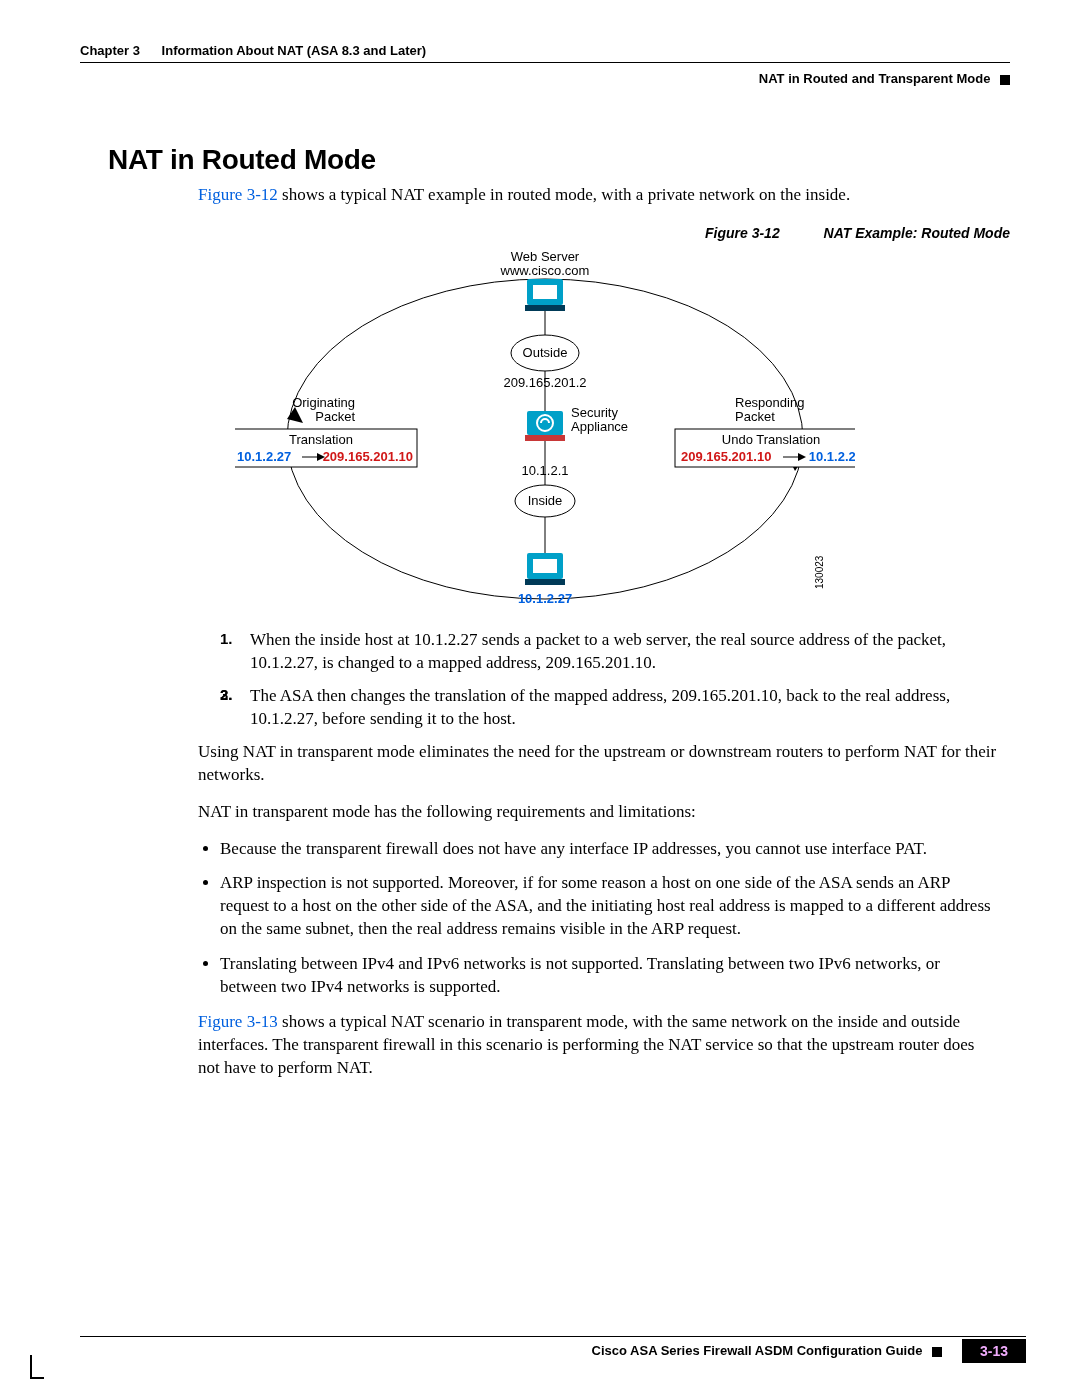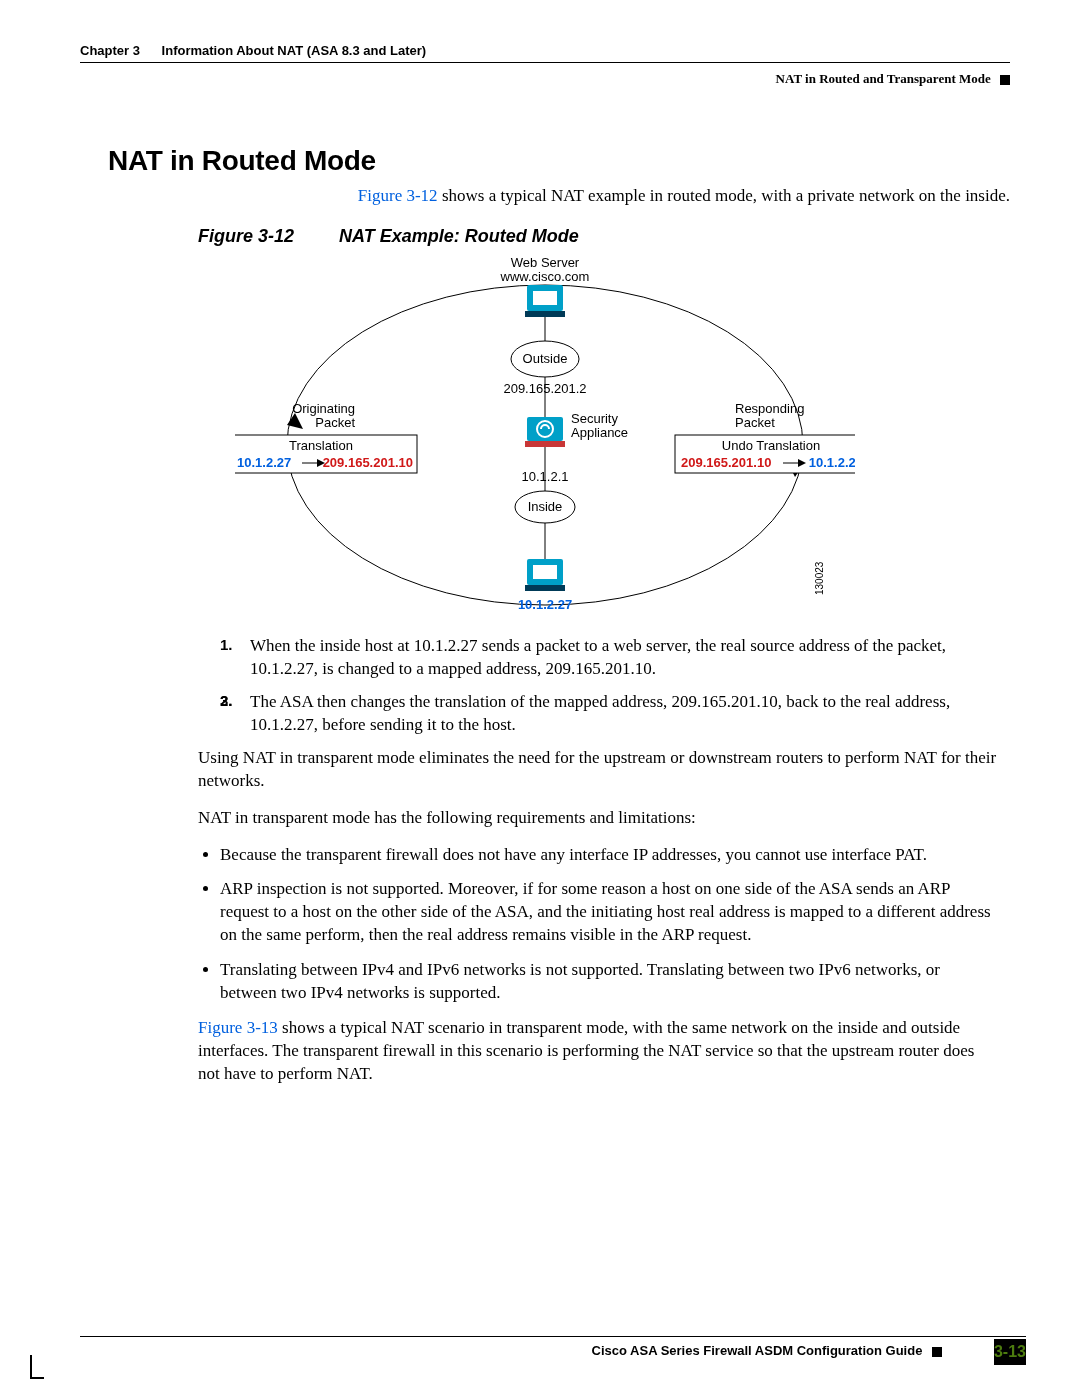--- a/index.html
+++ b/index.html
@@ -4,30 +4,30 @@
 <style>
   html, body { margin:0; padding:0; background:#fff; }
   body { width:1080px; height:1397px; font-family:"Times New Roman", Times, serif; color:#000; position:relative; }
 
   .page { position:relative; padding:30px 70px 30px 80px; box-sizing:border-box; height:100%; }
 
   
   .hdr { margin:13px 0 4px 0; }
   .hdr-line1 { font-family:Arial, Helvetica, sans-serif; font-weight:bold; font-size:13px; }
   .hdr-line1 .ch { margin-right:18px; }
-  .hdr-line2 { font-family:Liberation Serif, serif; font-weight:bold; font-size:13px; text-align:right; margin-top:3px; }
+  .hdr-line2 { font-family:Liberation Sans, sans-serif; font-weight:bold; font-size:13px; text-align:right; margin-top:3px; }
   .hdr-sq { display:inline-block; width:10px; height:10px; background:#000; vertical-align:middle; margin-left:6px; }
   .rule { border:0; border-top:1px solid #000; margin:4px 0 8px 0; }
 
   
   h2 { font-family:Arial, Helvetica, sans-serif; font-weight:bold; font-size:28px; margin:58px 0 8px 28px; letter-spacing:-0.3px; }
-  .lead { margin:0 0 18px 118px; font-size:17px; line-height:1.35;text-align:right; }
+  .lead { margin:0 0 18px 118px; font-size:17px; line-height:1.35; }
   .figlink { color:#0060df; }
 
-  .fig-caption { font-family:Arial, Helvetica, sans-serif; font-weight:bold; font-style:italic; font-size:18px; margin:12px 0 6px 118px; }
+  .fig-caption { font-family:Arial, Helvetica, sans-serif; font-weight:bold; font-style:italic; font-size:14px; margin:12px 0 6px 118px;text-align:right; }
   .fig-caption .lbl { margin-right:40px; }
 
   
   .figure { position:relative; width:620px; height:370px; margin:0 auto 10px auto; }
   .figure text { font-family:Arial, Helvetica, sans-serif; }
 
   
   ol.steps { margin:12px 10px 0 140px; padding:0; font-size:17px; line-height:1.35; }
   ol.steps li { margin:0 0 10px 0; list-style:none; position:relative; padding-left:30px; }
   ol.steps li .num { position:absolute; left:0; top:0; font-family:Arial, Helvetica, sans-serif; font-weight:bold; font-size:15px; }
@@ -35,21 +35,21 @@
   .para { margin:0 10px 14px 118px; font-size:17px; line-height:1.35; }
   ul.bullets { margin:0 10px 10px 140px; padding:0; font-size:17px; line-height:1.35; }
   ul.bullets li { margin:0 0 12px 0; list-style:disc; }
 
   
   .ftr { position:absolute; left:80px; right:54px; bottom:22px; }
   .ftr-rule { border:0; border-top:1px solid #000; margin:0 0 4px 0; }
   .ftr-row { height:34px; position:relative; }
   .ftr-title { font-family:Arial, Helvetica, sans-serif; font-weight:bold; font-size:13px; text-align:right; padding-right:84px; padding-top:2px; }
   .ftr-sq { display:inline-block; width:10px; height:10px; background:#000; vertical-align:middle; margin-left:6px; }
-  .pgbox { position:absolute; right:0; top:-2px; background:#000; color:#4d7c0f; font-family:Arial, Helvetica, sans-serif; font-weight:bold; font-size:16px; padding:4px 0; }
+  .pgbox { position:absolute; right:0; top:-2px; background:#000; color:#f0abfc; font-family:Arial, Helvetica, sans-serif; font-weight:bold; font-size:14px; padding:4px 18px; }
   .side-mark { position:absolute; left:30px; bottom:18px; width:2px; height:24px; background:#000; }
   .side-mark::after { content:""; position:absolute; left:0; bottom:0; width:14px; height:2px; background:#000; }
 </style>
 </head>
 <body>
 
 <div class="page">
 
   <div class="hdr">
     <div class="hdr-line1">
@@ -145,21 +145,21 @@
   <ol class="steps">
     <li><span class="num">1.</span><span>When the inside host at 10.1.2.27 sends a packet to a web server, the real source address of the packet, 10.1.2.27, is changed to a mapped address, 209.165.201.10.</span></li>
     <li><span class="num">2.</span></li>
     <li><span class="num">3.</span><span>The ASA then changes the translation of the mapped address, 209.165.201.10, back to the real address, 10.1.2.27, before sending it to the host.</span></li>
   </ol>
 
   <p class="para">Using NAT in transparent mode eliminates the need for the upstream or downstream routers to perform NAT for their networks.</p>
   <p class="para">NAT in transparent mode has the following requirements and limitations:</p>
   <ul class="bullets">
     <li>Because the transparent firewall does not have any interface IP addresses, you cannot use interface PAT.</li>
-    <li>ARP inspection is not supported. Moreover, if for some reason a host on one side of the ASA sends an ARP request to a host on the other side of the ASA, and the initiating host real address is mapped to a different address on the same perform, then the real address remains visible in the ARP request.</li>
+    <li>ARP inspection is not supported. Moreover, if for some reason a host on one side of the ASA sends an ARP request to a host on the other side of the ASA, and the initiating host real address is mapped to a different address on the same subnet, then the real address remains visible in the ARP request.</li>
     <li>Translating between IPv4 and IPv6 networks is not supported. Translating between two IPv6 networks, or between two IPv4 networks is supported.</li>
   </ul>
   <p class="para">
     <span class="figlink">Figure 3-13</span><span> shows a typical NAT scenario in transparent mode, with the same network on the inside and outside interfaces. The transparent firewall in this scenario is performing the NAT service so that the upstream router does not have to perform NAT.</span>
   </p>
 
   <div class="ftr">
     <hr class="ftr-rule">
     <div class="ftr-row">
       <div class="ftr-title">

